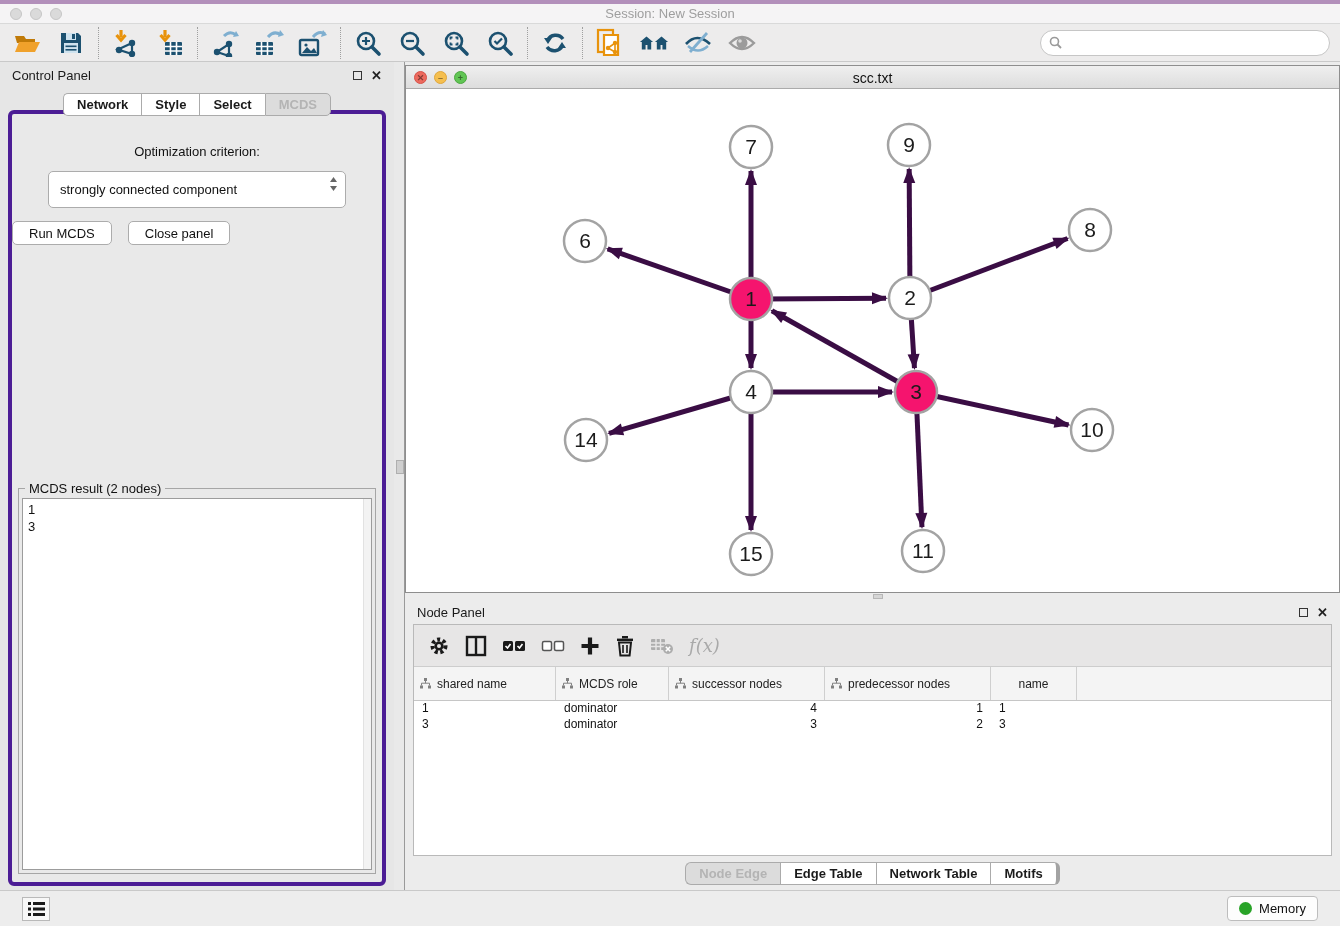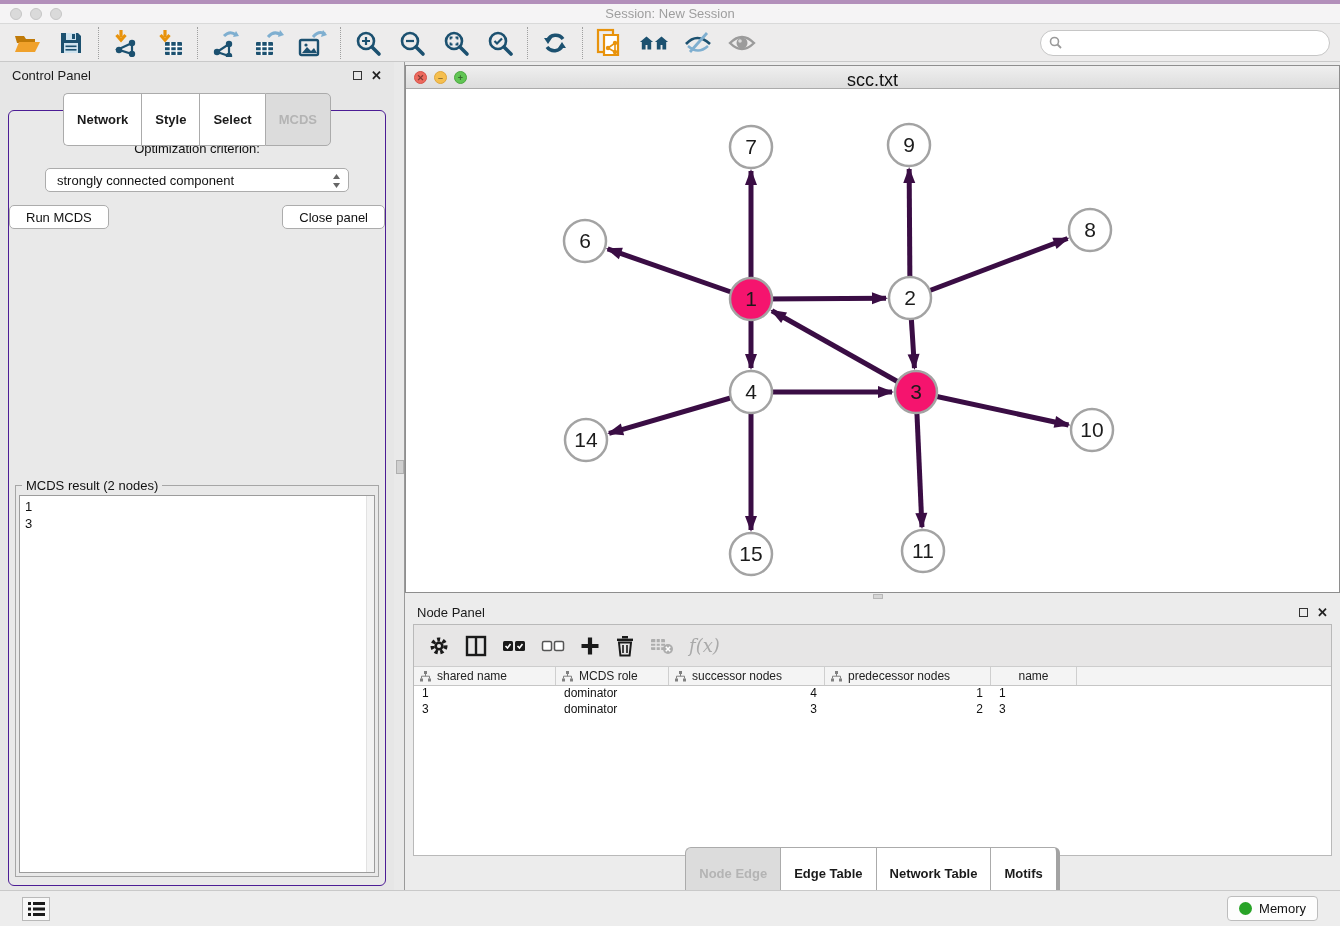--- a/index.html
+++ b/index.html
@@ -29,58 +29,58 @@
   .v-splitter .grip { position:absolute; top:398px; left:2px; width:8px; height:14px; background:#CFCFCF; border:1px solid #AFAFAF; }
   .right-col { flex:1; position:relative; background:#ECECEC; }
 
   
   .cp-header { height:26px; display:flex; align-items:center; padding:0 12px; }
   .panel-title { font-size:13px; color:#1A1A1A; }
   .panel-ctrls { margin-left:auto; display:flex; align-items:center; gap:9px; }
   .float-box { width:9px; height:9px; border:1.5px solid #333; display:inline-block; cursor:pointer; }
   .close-x { font-size:13px; font-weight:bold; color:#222; cursor:pointer; line-height:1; }
   .cp-tabs { display:flex; justify-content:center; position:relative; z-index:2; margin-top:5px; }
-  .cp-tabs .tab, .tp-tabs .tab { font-size:13px; font-weight:bold; color:#1A1A1A; background:#FFFFFF; border:1px solid #ABABAB; border-right:none; padding:18px 13px; cursor:pointer; }
+  .cp-tabs .tab, .tp-tabs .tab { font-size:13px; font-weight:bold; color:#1A1A1A; background:#FFFFFF; border:1px solid #ABABAB; border-right:none; padding:3px 13px; cursor:pointer; }
   .cp-tabs .tab:first-child { border-radius:5px 0 0 5px; }
   .cp-tabs .tab:last-child { border-right:1px solid #ABABAB; border-radius:0 5px 5px 0; }
   .cp-tabs .tab.active, .tp-tabs .tab.active { background:#DCDCDC; color:#B4B4B4; }
-  .cp-box { position:absolute; top:48px; left:8px; right:8px; bottom:4px; background:#E9E9E9; border:1px solid #4c1d95; border-radius:6px; }
+  .cp-box { position:absolute; top:48px; left:8px; right:8px; bottom:4px; background:#E9E9E9; border:4px solid #4c1d95; border-radius:6px; }
   .opt-label { margin-top:30px; text-align:center; font-size:13px; color:#111; }
-  .criterion { position:relative; margin:12px 36px 0; height:24px; background:#FFF; border:1px solid #ACACAC; border-radius:5px; display:flex; align-items:center; padding:0 16px 0 11px; font-size:13px; color:#111; cursor:pointer; }
+  .criterion { position:relative; margin:12px 36px 0; height:37px; background:#FFF; border:1px solid #ACACAC; border-radius:5px; display:flex; align-items:center; padding:0 16px 0 11px; font-size:13px; color:#111; cursor:pointer; }
   .stepper { position:absolute; right:7px; top:4px; }
-  .cp-buttons { display:flex; justify-content:space-between; gap:16px; margin-top:13px; }
+  .cp-buttons { display:flex; justify-content:flex-start; gap:16px; margin-top:13px; }
   .btn { height:24px; background:#FFF; border:1px solid #ACACAC; border-radius:5px; font-size:13px; color:#111; padding:0 16px; font-family:inherit; cursor:pointer; }
   .result-fieldset { position:absolute; left:6px; right:6px; top:374px; bottom:8px; border:1px solid #A6A6A6; background:#E9E9E9; }
   .result-legend { position:absolute; top:-8px; left:6px; background:#E9E9E9; padding:0 4px; font-size:13px; color:#111; }
   .result-text { position:absolute; top:9px; left:3px; right:3px; bottom:3px; background:#FFF; border:1px solid #9C9C9C; font-size:13px; color:#111; line-height:17px; padding:2px 5px; white-space:pre-line; overflow:hidden; }
   .result-scroll { position:absolute; top:10px; bottom:4px; right:4px; width:8px; background:#F3F3F3; border-left:1px solid #E2E2E2; }
 
   
   .network-window { position:absolute; top:3px; left:0; right:0; height:528px; border:1px solid #8E8E8E; background:#FFF; }
   .nw-titlebar { height:23px; background:linear-gradient(#EFEFEF,#DDDDDD); border-bottom:1px solid #ABABAB; position:relative; }
   .traffic-active { position:absolute; top:5px; left:8px; display:flex; gap:7px; }
   .traffic-active span { width:13px; height:13px; border-radius:50%; font-size:9px; line-height:12px; text-align:center; color:rgba(0,0,0,0.45); font-weight:bold; cursor:pointer; }
   .tl-red { background:#EC6A5E; border:1px solid #D65249; }
   .tl-yellow { background:#F5BF4F; border:1px solid #DFA63C; }
   .tl-green { background:#61C554; border:1px solid #4BA73F; }
-  .nw-title { position:absolute; top:4px; left:0; right:0; text-align:center; font-size:18px; color:#111; }
+  .nw-title { position:absolute; top:4px; left:0; right:0; text-align:center; font-size:14px; color:#111; }
   .nw-canvas { position:absolute; top:24px; left:0; right:0; bottom:0; background:#FFF; }
 
   .h-splitter { position:absolute; top:531px; left:0; right:0; height:7px; }
   .h-splitter .grip { position:absolute; left:50%; top:1px; width:10px; height:5px; background:#D6D6D6; border:1px solid #B7B7B7; }
 
   
   .table-panel { position:absolute; top:538px; left:0; right:0; bottom:0; background:#ECECEC; display:flex; flex-direction:column; }
   .tp-header { height:24px; display:flex; align-items:center; padding:0 12px; }
   .tp-box { flex:1; margin:0 8px; background:#FFF; border:1px solid #B9B9B9; display:flex; flex-direction:column; overflow:hidden; }
   .tp-toolbar { height:42px; background:#E7E6E6; border-bottom:1px solid #CDCDCD; display:flex; align-items:center; gap:15px; padding:0 14px; }
   .tp-icon { display:flex; align-items:center; justify-content:flex-start; cursor:pointer; }
   .tp-icon.disabled { cursor:default; }
   .fx { font-family:"DejaVu Serif",serif; font-style:italic; font-size:18px; color:#A9A9A9; }
-  .tgrid-head { display:flex; background:#F4F4F4; border-bottom:1px solid #C6C6C6; height:19px; }
+  .tgrid-head { display:flex; background:#F4F4F4; border-bottom:1px solid #C6C6C6; height:34px; }
   .th { display:flex; align-items:center; gap:6px; font-size:12px; color:#222; padding:0 6px; border-right:1px solid #CFCFCF; overflow:hidden; }
   .th.center { justify-content:center; }
   .tgrid-body { flex:1; background:#FFF; }
   .tr { display:flex; height:16px; }
   .td { font-size:12px; color:#111; padding:0 8px; overflow:hidden; white-space:nowrap; }
   .td.right { text-align:right; }
   .tp-tabs { height:34px; display:flex; align-items:center; justify-content:center; }
   .tp-tabs .tab:first-child { border-radius:6px 0 0 6px; }
   .tp-tabs .tab:last-child { border-right:4px solid #a3a3a3; border-radius:0 6px 6px 0; }
 

